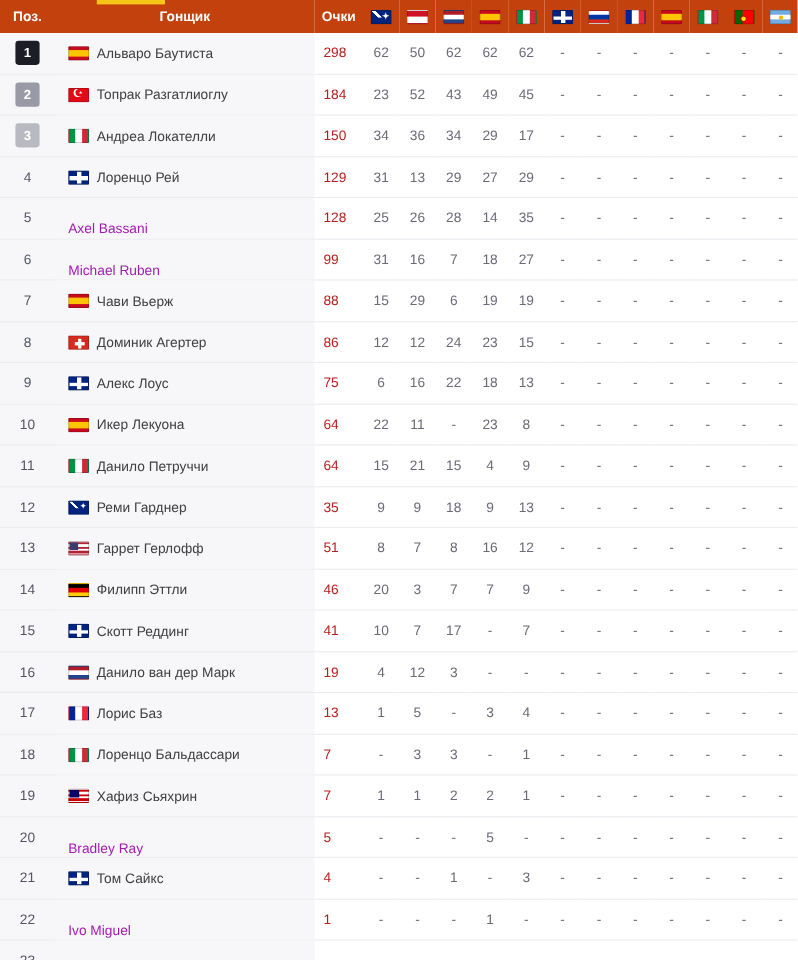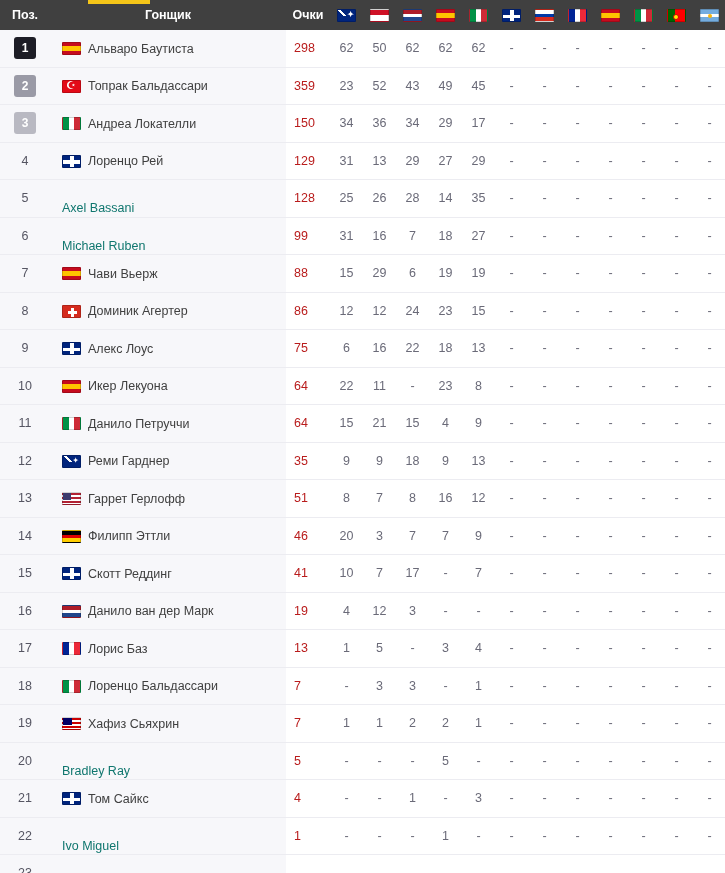--- a/index.html
+++ b/index.html
@@ -17,21 +17,21 @@
   .accent-bar{
     position:absolute;left:88px;top:0;width:62px;height:4px;background:#f5c518;
   }
 
   table.standings{
     border-collapse:collapse;
     width:725px;
     table-layout:fixed;
   }
   table.standings thead th{
-    background:#404040;
+    background:#c2410c;
     color:#ffffff;
     height:30px;
     font-size:12.5px;
     font-weight:bold;
     text-align:center;
     vertical-align:middle;
     padding:0;
   }
   thead th.pos-h{width:50px;text-align:center;padding-left:10px;}
   thead th.rider-h{width:236px;text-align:left;padding-left:10px;}
@@ -63,21 +63,21 @@
   
   .medal{
     display:inline-block;width:22px;height:22px;line-height:22px;
     border-radius:3px;color:#fff;font-weight:bold;font-size:12px;text-align:center;
   }
   .medal.gold{background:#1d1d26;}
   .medal.silver{background:#9a9aa6;}
   .medal.bronze{background:#b9b9c2;}
 
   .rider-name{display:inline-block;vertical-align:middle;}
-  .rider-name.dim{color:#0f766e;margin-top:20px;}
+  .rider-name.dim{color:#a21caf;margin-top:20px;}
   .rider-name.bold{color:#404040;}
 
   
   .flag{
     display:inline-block;width:19px;height:13px;margin-right:7px;
     vertical-align:middle;border:1px solid rgba(0,0,0,.18);
     box-sizing:border-box;position:relative;overflow:hidden;border-radius:1px;
   }
   .flag.hdr{margin-right:0;}
   
@@ -164,22 +164,22 @@
           <td class="rnd">-</td>
           <td class="rnd">-</td>
           <td class="rnd">-</td>
           <td class="rnd">-</td>
           <td class="rnd">-</td>
           <td class="rnd">-</td>
           <td class="rnd">-</td>
         </tr>
         <tr>
           <td class="pos"><span class="medal silver">2</span></td>
-          <td class="rider"><span class="flag f-tr"></span><span class="rider-name bold">Топрак Бальдассари</span></td>
-          <td class="pts">359</td>
+          <td class="rider"><span class="flag f-tr"></span><span class="rider-name bold">Топрак Разгатлиоглу</span></td>
+          <td class="pts">184</td>
           <td class="rnd">23</td>
           <td class="rnd">52</td>
           <td class="rnd">43</td>
           <td class="rnd">49</td>
           <td class="rnd">45</td>
           <td class="rnd">-</td>
           <td class="rnd">-</td>
           <td class="rnd">-</td>
           <td class="rnd">-</td>
           <td class="rnd">-</td>

